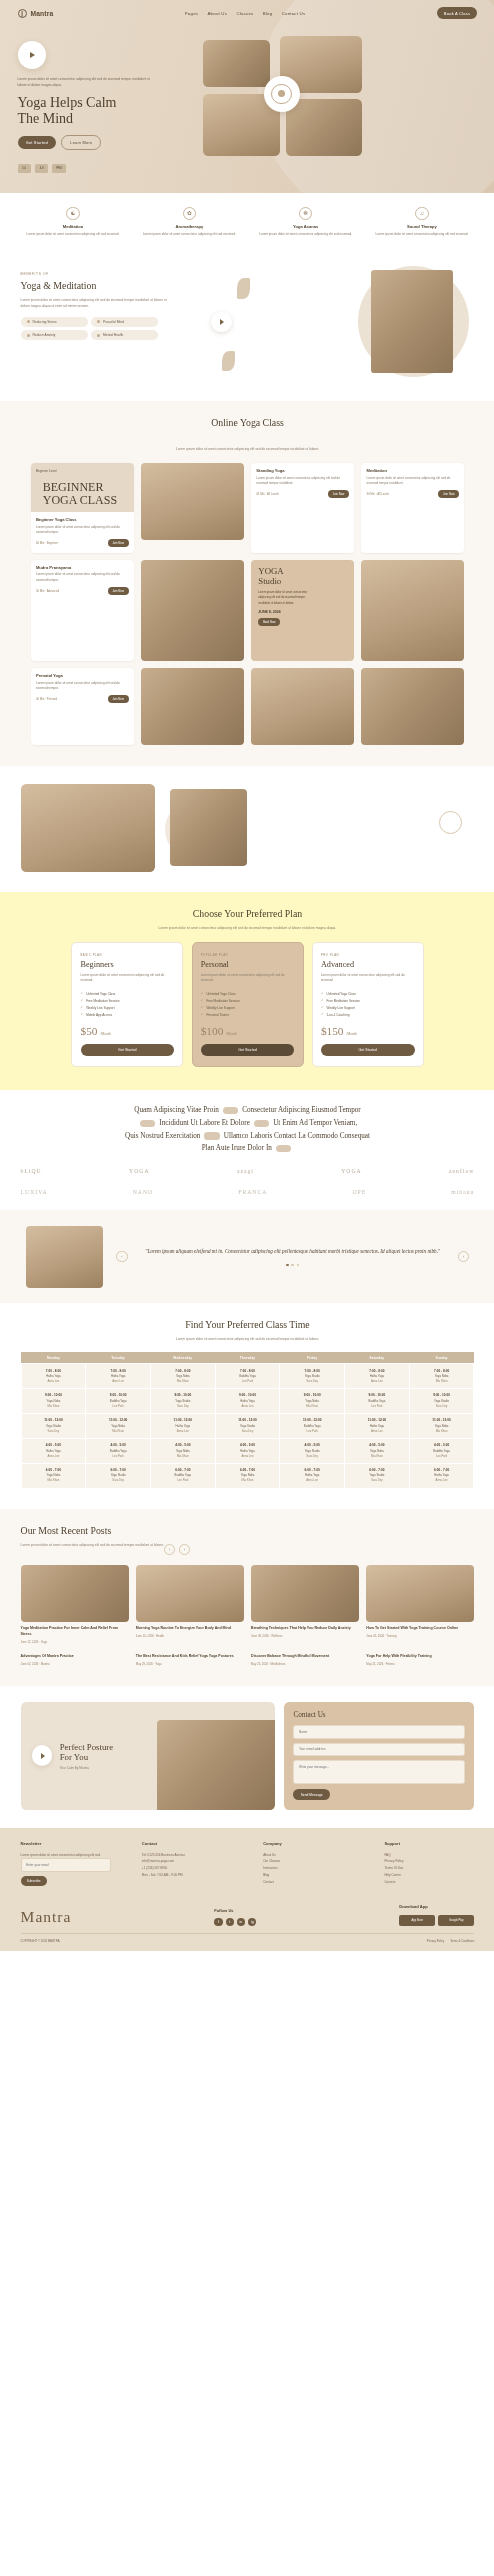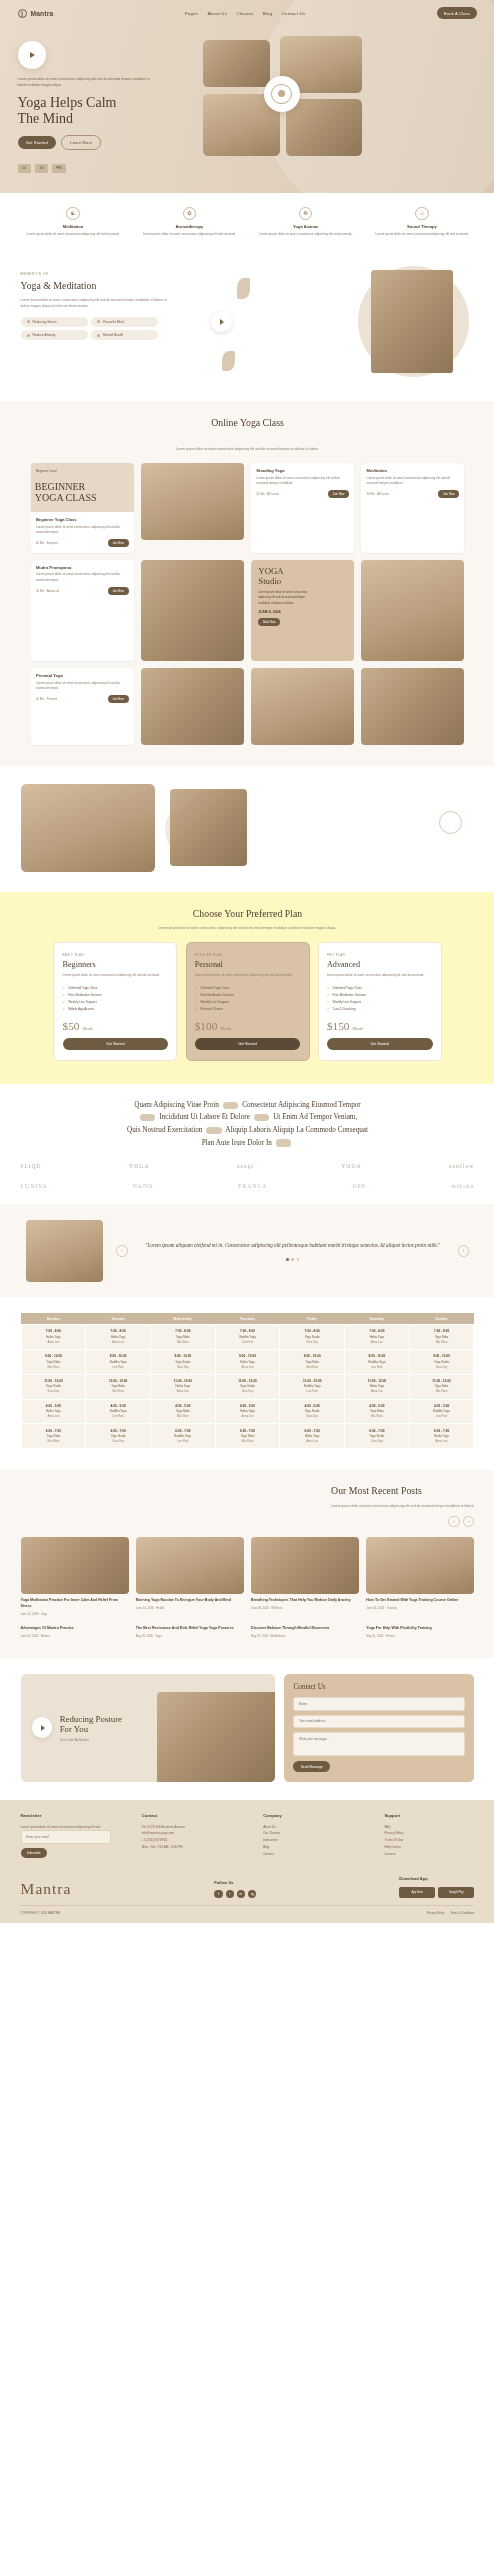--- a/index.html
+++ b/index.html
@@ -154,21 +154,21 @@
   .classes { background: #faf7f3; padding: 15.5px 20.6px 20.6px; }
   .center { text-align: center; }
   .classes .sec-title { margin-bottom: 18px; }
   .classes .sec-desc { margin: 0 auto 11.3px; max-width: 196px; text-align: center; }
   .class-grid { display: grid; grid-template-columns: 103px 103px 103px 103px; gap: 7.2px 7.2px; justify-content:center;}
   .card {
     background: #fff; border-radius: 4.1px; overflow: hidden; box-shadow: 0 0.5px 2.1px rgba(0,0,0,.05);
   }
   .card-poster { height: 49px; background: #e5d8c6; position: relative; }
   .poster-label { position:absolute; left: 5.2px; top: 5.2px; font-size: 3.1px; color:#6a5b47; }
-  .poster-head { position:absolute; left:4px; top: 17.5px; font-family:"Liberation Serif",serif; font-size: 10px; color:#4e3f2c; line-height:1.1;}
+  .poster-head { position:absolute; left:12px; top: 17.5px; font-family:"Liberation Serif",serif; font-size: 12px; color:#4e3f2c; line-height:1.1;}
   .card-body { padding: 4.6px 5.2px 5.7px; }
   .card-title { font-size: 4.1px; font-weight:bold; color:#4e3f2c; margin-bottom: 2.6px;}
   .card-desc { font-size: 3.1px; color:#8b7d6c; line-height:1.7; margin-bottom: 4.1px;}
   .card-foot { display:flex; justify-content:space-between; align-items:center; }
   .card-meta { font-size: 2.8px; color:#9b8468; }
   .mini-btn { background:#6f5b42; color:#fff; border:none; font-size:2.8px; padding:2.1px 4.6px; border-radius:4.6px;}
   .photo-card { height: 77px; background:#bda88c; border-radius: 4.1px; }
   .tall-photo { height: 101px; background:#b79f82; border-radius: 4.1px;}
   .studio-card { background:#d9c2a5; border-radius:4.1px; padding: 7.2px; color:#4e3f2c; }
   .studio-title { font-family:"Liberation Serif",serif; font-size: 8.8px; line-height:1.05; margin-bottom:4.1px;}
@@ -191,21 +191,21 @@
     position:absolute; right: 12.4px; top: 27px; width: 23px; height: 23px; border-radius:50%;
     border: 0.5px solid #d8c7ae;
   }
   .mail-blob { position:absolute; left: 0; top: 17.5px; width: 57px; height: 57px; border-radius:50%; background:#f1e9de; z-index:0;}
 
   
   .pricing { background:#fef9c3; padding: 15.5px 20.6px 23px; }
   .pricing .sec-desc { margin: 0 auto 11.3px; max-width: 222px; text-align:center;}
   .plans { display:flex; gap: 8.2px; justify-content:center; }
   .plan {
-    width: 124px; background:#fff; border-radius: 5.2px; padding: 9.3px 8.2px 10.3px;
+    width: 112px; background:#fff; border-radius: 5.2px; padding: 9.3px 8.2px 10.3px;
     border: 0.5px solid #eee4d7;
   }
   .plan.featured { background:#d9c2a5; border-color:#cbb293; }
   .plan-kicker { font-size: 2.8px; color:#9b8468; letter-spacing:0.5px; text-transform:uppercase; margin-bottom:3.1px;}
   .plan-name { font-family:"Liberation Serif",serif; font-size: 8.2px; color:#4e3f2c; margin-bottom:4.1px;}
   .plan-desc { font-size: 3.1px; color:#8b7d6c; line-height:1.8; margin-bottom: 6.2px;}
   .plan-list { list-style:none; margin-bottom: 7.2px;}
   .plan-list li { font-size: 3.1px; color:#6a5b47; padding: 1.5px 0 1.5px 5.7px; position:relative; }
   .plan-list li:before{ content:"✓"; position:absolute; left:0; top:1px; color:#9b8468; font-size:3.1px;}
   .plan-price { font-family:"Liberation Serif",serif; font-size: 11.3px; color:#4e3f2c; }
@@ -244,21 +244,21 @@
   }
   table.sched td {
     background:#f7f2ea; border: 1px solid #fff; padding: 4.1px 1.5px; text-align:center;
     color:#6a5b47; line-height:1.8;
   }
   .cell-title { font-weight:bold; color:#4e3f2c; display:block; font-size:3.1px;}
   .cell-sub { color:#9b8468; display:block; }
 
   
   .posts { background:#faf7f3; padding: 15.5px 20.6px 20.6px; }
-  .posts-head { display:flex; justify-content:flex-start; align-items:flex-end; margin-bottom: 9.3px; flex-direction: column;}
+  .posts-head { display:flex; justify-content:flex-start; align-items:flex-end; margin-bottom: 9.3px;}
   .posts-grid { display:grid; grid-template-columns: repeat(4, 1fr); gap: 7.2px; }
   .post-img { height: 57px; background:#bda88c; border-radius: 4.1px; margin-bottom: 4.6px;}
   .post-title { font-size: 3.6px; font-weight:bold; color:#4e3f2c; line-height:1.6; margin-bottom: 2.6px;}
   .post-meta { font-size: 2.8px; color:#9b8468; }
   .post-row2 { margin-top: 9.3px; }
 
   
   .cta-wrap { background:#fff; padding: 15.5px 20.6px 18.5px; display:flex; gap: 9.3px;}
   .cta-card {
     flex: 1.35; background:#ece2d4; border-radius: 5.2px; padding: 11.3px; position:relative;
@@ -584,21 +584,21 @@
     <div class="marq-line">
       <span class="marq-chip"></span>
       <span>Incididunt Ut Labore Et Dolore</span>
       <span class="marq-chip"></span>
       <span>Ut Enim Ad</span>
       <span>Tempor Veniam,</span>
     </div>
     <div class="marq-line">
       <span>Quis Nostrud Exercitation</span>
       <span class="marq-chip"></span>
-      <span>Aliquip Laboris Aliquip</span>
+      <span>Ullamco Laboris Contact</span>
       <span>La Commodo Consequat</span>
     </div>
     <div class="marq-line">
       <span>Plan Aute Irure Dolor In</span>
       <span class="marq-chip"></span>
     </div>
   </section>
 
   <div class="logos">
     <span class="logo-item">bLiQU</span>
@@ -623,20 +623,24 @@
       <div class="testi-dots">
         <span class="dot on"></span>
         <span class="dot"></span>
         <span class="dot"></span>
       </div>
     </div>
     <div class="testi-arrow">›</div>
   </section>
 
   <section class="schedule">
+    <div class="center">
+      <h2 class="sec-title">Find Your Preferred Class Time</h2>
+      <p class="sec-desc">Lorem ipsum dolor sit amet consectetur adipiscing elit sed do eiusmod tempor incididunt ut labore.</p>
+    </div>
     <table class="sched">
       <thead>
         <tr>
           <th>Monday</th>
           <th>Tuesday</th>
           <th>Wednesday</th>
           <th>Thursday</th>
           <th>Friday</th>
           <th>Saturday</th>
           <th>Sunday</th>
@@ -746,21 +750,21 @@
       </div>
     </div>
   </section>
 
   <section class="cta-wrap">
     <div class="cta-card">
       <div class="cta-play">
         <span class="tri"></span>
       </div>
       <div>
-        <div class="cta-title" style="white-space:pre-line">Reducing Posture
+        <div class="cta-title" style="white-space:pre-line">Perfect Posture
 For You</div>
         <div class="cta-sub">Your Calm By Mantra</div>
       </div>
       <div class="cta-photo pimg"></div>
     </div>
 
     <div class="contact-card">
       <div class="contact-title">Contact Us</div>
       <input class="cinput" placeholder="Name" style="">
       <input class="cinput" placeholder="Your email address" style="">

